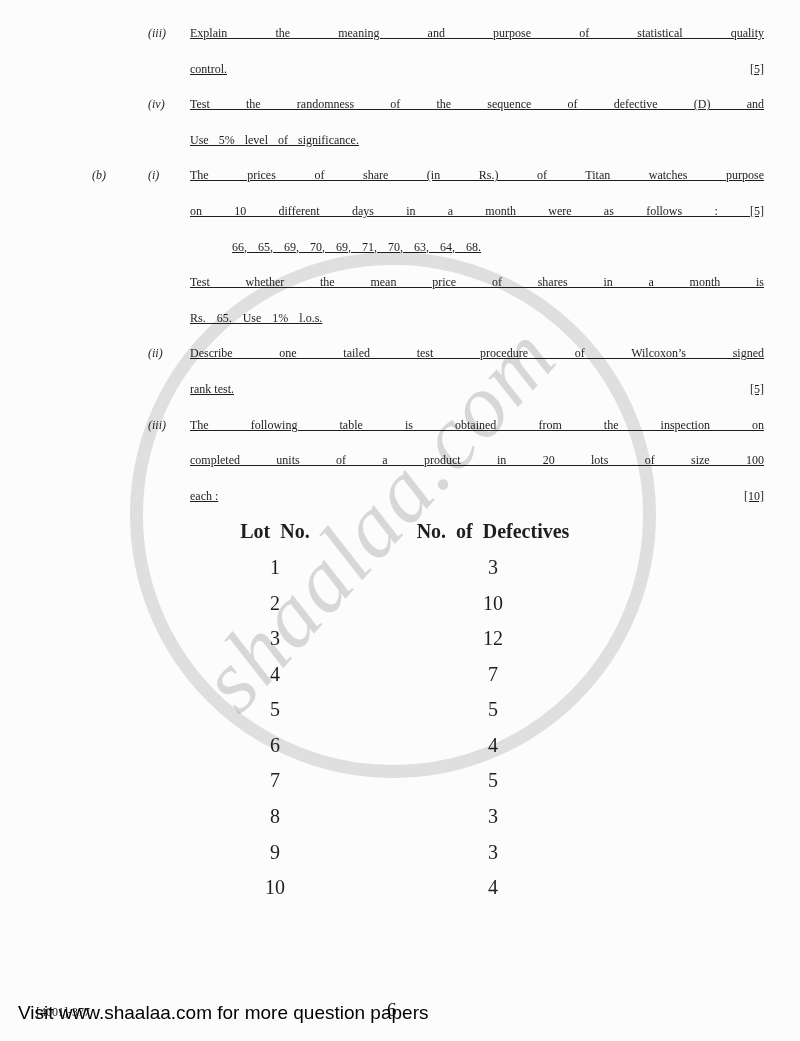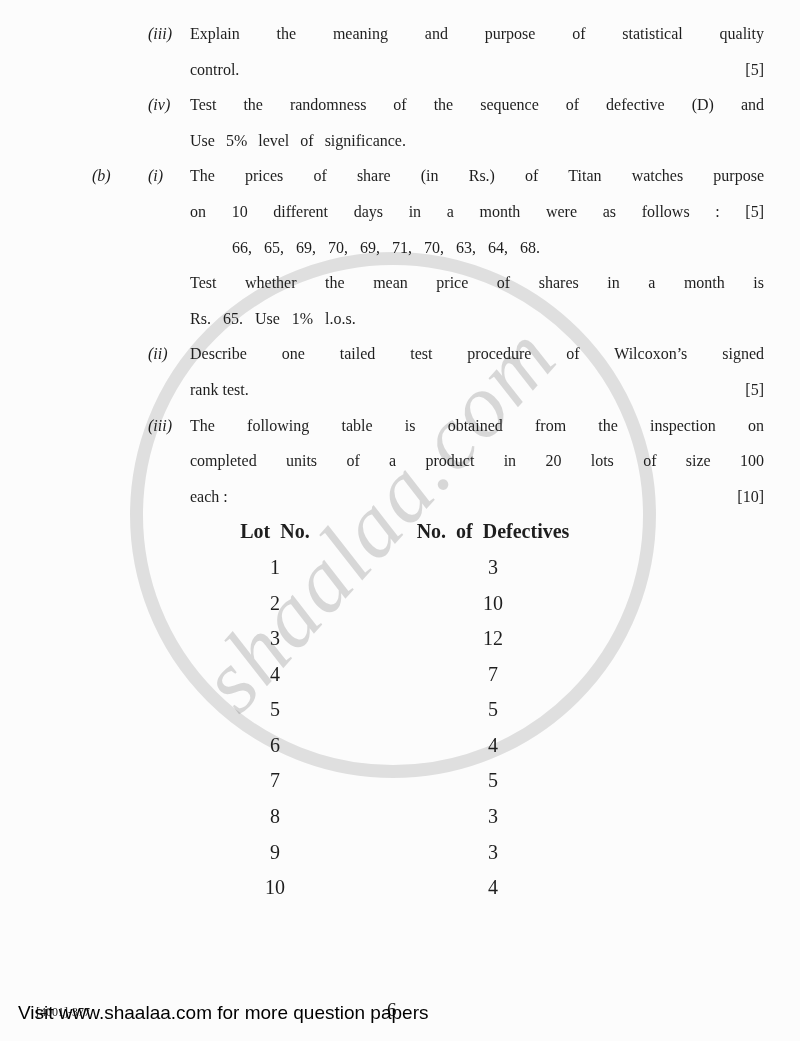--- a/index.html
+++ b/index.html
@@ -35,22 +35,23 @@
     white-space:nowrap;
   }
   
   .content{
     position:absolute;left:0;top:16px;right:0;
     z-index:2;
   }
   .line{
     position:relative;
     height:35.6px;line-height:35.6px;
-    font-size:16px;
+    font-size:12px;
     white-space:nowrap;
+    text-decoration:underline;
   }
   .line .lab0{position:absolute;left:92px;font-style:italic;}
   .line .lab1{position:absolute;left:148px;font-style:italic;}
   .line .body{
     margin-left:190px;margin-right:36px;
     white-space:normal;
   }
   .line.ind3 .body{margin-left:232px;}
   .line.justify .body{
     text-align:justify;

